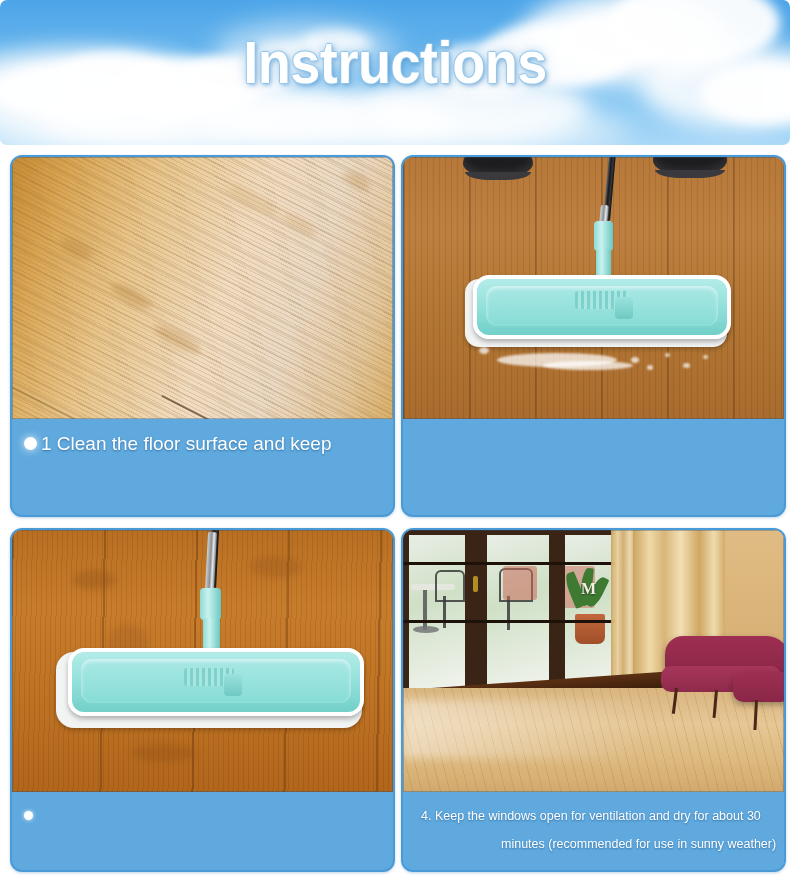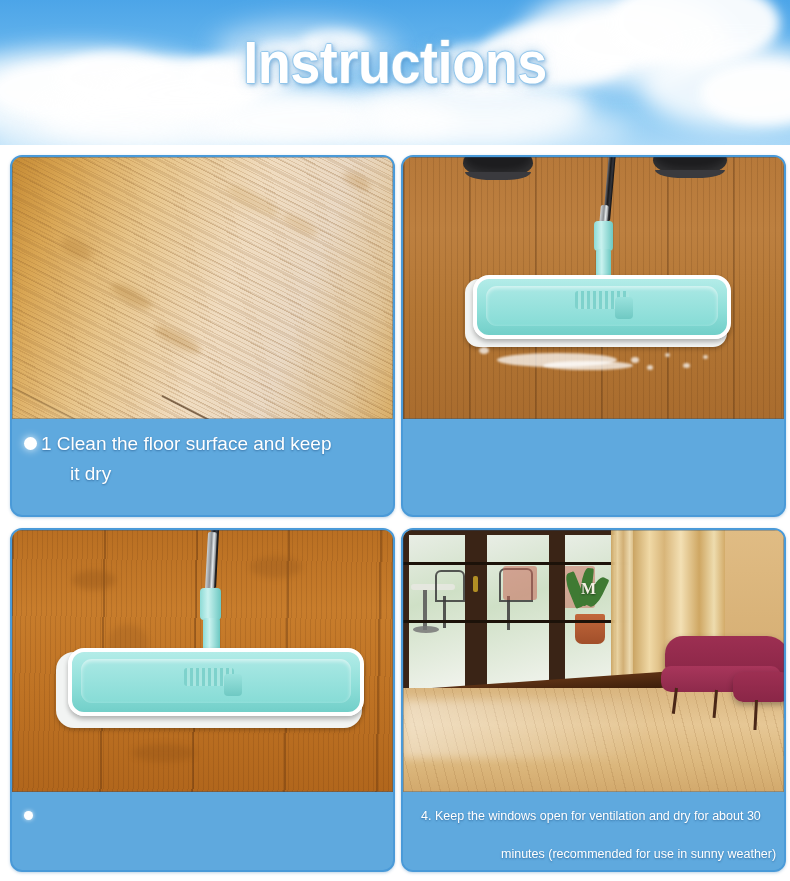--- a/index.html
+++ b/index.html
@@ -6,20 +6,21 @@
   body{
     width:790px;height:881px;overflow:hidden;background:#ffffff;
     font-family:"Liberation Sans", sans-serif;
   }
   .page{position:relative;width:790px;height:881px;background:#ffffff;}
 
   
   .banner{
     position:absolute;left:0;top:0;width:790px;height:145px;overflow:hidden;
     background:linear-gradient(180deg,#4ca5e8 0%,#6cb8ee 45%,#8ccaf3 75%,#a9d8f7 100%);
+    border-radius:7px;
   }
   .cloud{position:absolute;border-radius:50%;background:#ffffff;filter:blur(6px);opacity:.95;}
   .cloud.soft{filter:blur(11px);opacity:.85;}
   .cloud.faint{filter:blur(14px);opacity:.6;}
 
   .banner-title{
     position:absolute;left:0;top:33px;width:790px;text-align:center;
     font-size:60px;line-height:60px;font-weight:bold;color:#ffffff;
     letter-spacing:-0.5px;
     transform:scaleX(.9);
@@ -58,21 +59,21 @@
     text-shadow:0 1px 2px rgba(40,95,145,.75);
     white-space:nowrap;
   }
   .c1 .cap-line{font-size:19px;line-height:30px;}
   .c2 .cap-line{font-size:13.5px;line-height:26px;}
   .c3 .cap-line,.c4 .cap-line{font-size:12.5px;line-height:28px;}
   .cap-line.indent1{padding-left:46px;}
   .cap-line.indent2{padding-left:60px;}
   .cap-line.indent3{padding-left:44px;}
   .cap-line.indent4{padding-left:72px;}
-  .cap-line.indent5{padding-left:86px;margin-top:10px;}
+  .cap-line.indent5{padding-left:86px;}
   .bullet{
     display:inline-block;width:9px;height:9px;border-radius:50%;
     background:#ffffff;vertical-align:middle;margin-right:7px;
     margin-top:-2px;box-shadow:0 0 4px rgba(255,255,255,.85);
   }
   .bullet.big{width:13px;height:13px;margin-right:4px;
     box-shadow:0 0 8px rgba(255,255,255,.9);}
 
   
   .wood1{
@@ -217,21 +218,20 @@
         <div class="grain-blob" style="left:268px;top:62px;width:40px;height:12px;background:#bd8c45;transform:rotate(28deg);opacity:.25;"></div>
         <div class="grain-blob" style="left:140px;top:176px;width:52px;height:13px;background:#a8742c;transform:rotate(28deg);opacity:.3;"></div>
         <div class="grain-blob" style="left:330px;top:18px;width:30px;height:12px;background:#b5813a;transform:rotate(28deg);opacity:.3;"></div>
         <div class="plank-seam s1"></div>
 
         <div class="plank-seam s3"></div>
         <div class="photo-edge"></div>
       </div>
       <div class="caption">
         <div class="cap-line"><span class="bullet big"></span><span>1 Clean the floor surface and keep</span></div>
-        <div class="cap-line indent1">it dry</div>
       </div>
     </div>
 
     <div class="card c2">
       <div class="photo">
         <div class="wood2"></div>
         <div class="shoe left">
             <div class="sole"></div>
           </div>
         <div class="shoe right">

